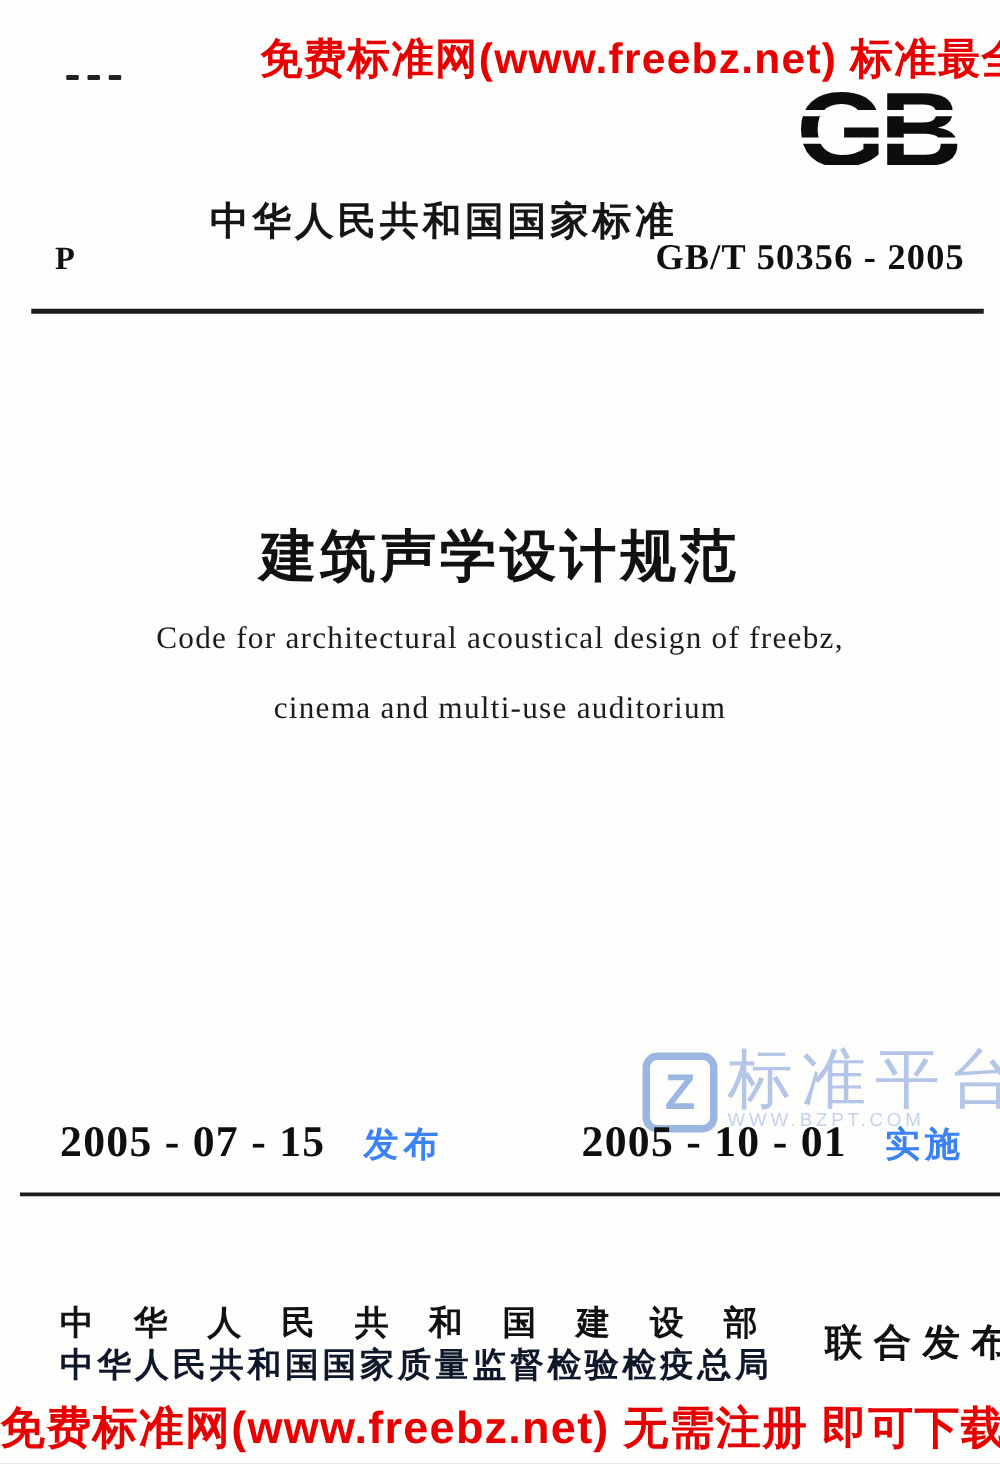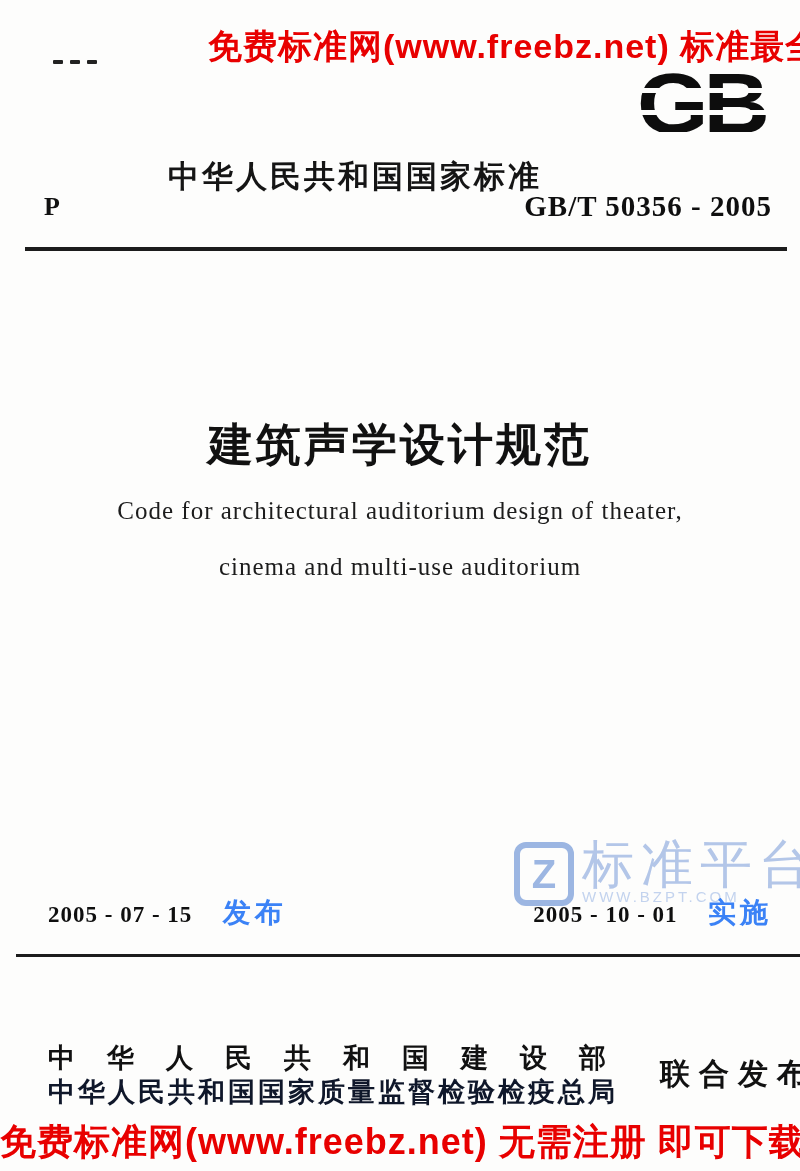--- a/index.html
+++ b/index.html
@@ -75,21 +75,21 @@
   }
   .wm-url{
     font-size:15px;color:#c3d3ee;letter-spacing:3px;margin-top:2px;
     font-family:"Liberation Sans",sans-serif;white-space:nowrap;
   }
   
   .date-block{position:absolute;top:894px;white-space:nowrap;}
   .date-left{left:48px;}
   .date-right{right:28px;}
   .date-num{
-    font-family:"Liberation Serif",serif;font-weight:700;font-size:23px;color:#0f0f0f;
+    font-family:"Liberation Serif",serif;font-weight:700;font-size:35px;color:#0f0f0f;
     letter-spacing:1px;
   }
   .date-label{
     font-family:"Liberation Sans",sans-serif;font-weight:700;font-size:28px;color:#3b82f6;
     margin-left:26px;letter-spacing:4px;
   }
   
   .pub-line1{
     position:absolute;left:48px;top:1040px;
     font-size:27px;font-weight:700;letter-spacing:32px;color:#111;
@@ -134,21 +134,21 @@
     <div class="slat s3"></div>
   </div>
 
   <div class="doc-class">P</div>
   <div class="std-number">GB/T 50356 - 2005</div>
 
   <div class="rule rule-1"></div>
 
   <div class="title-zh" style="top:416px;">建筑声学设计规范</div>
 
-  <div class="title-en" style="top:488px;">Code for architectural auditorium design of theater,</div>
+  <div class="title-en" style="top:488px;">Code for architectural acoustical design of freebz,</div>
   <div class="title-en" style="top:544px;">cinema and multi-use auditorium</div>
 
   <div class="watermark">
     <div class="wm-logo">Z</div>
     <div class="wm-col">
       <div class="wm-name">标准平台</div>
       <div class="wm-url">WWW.BZPT.COM</div>
     </div>
   </div>
 

